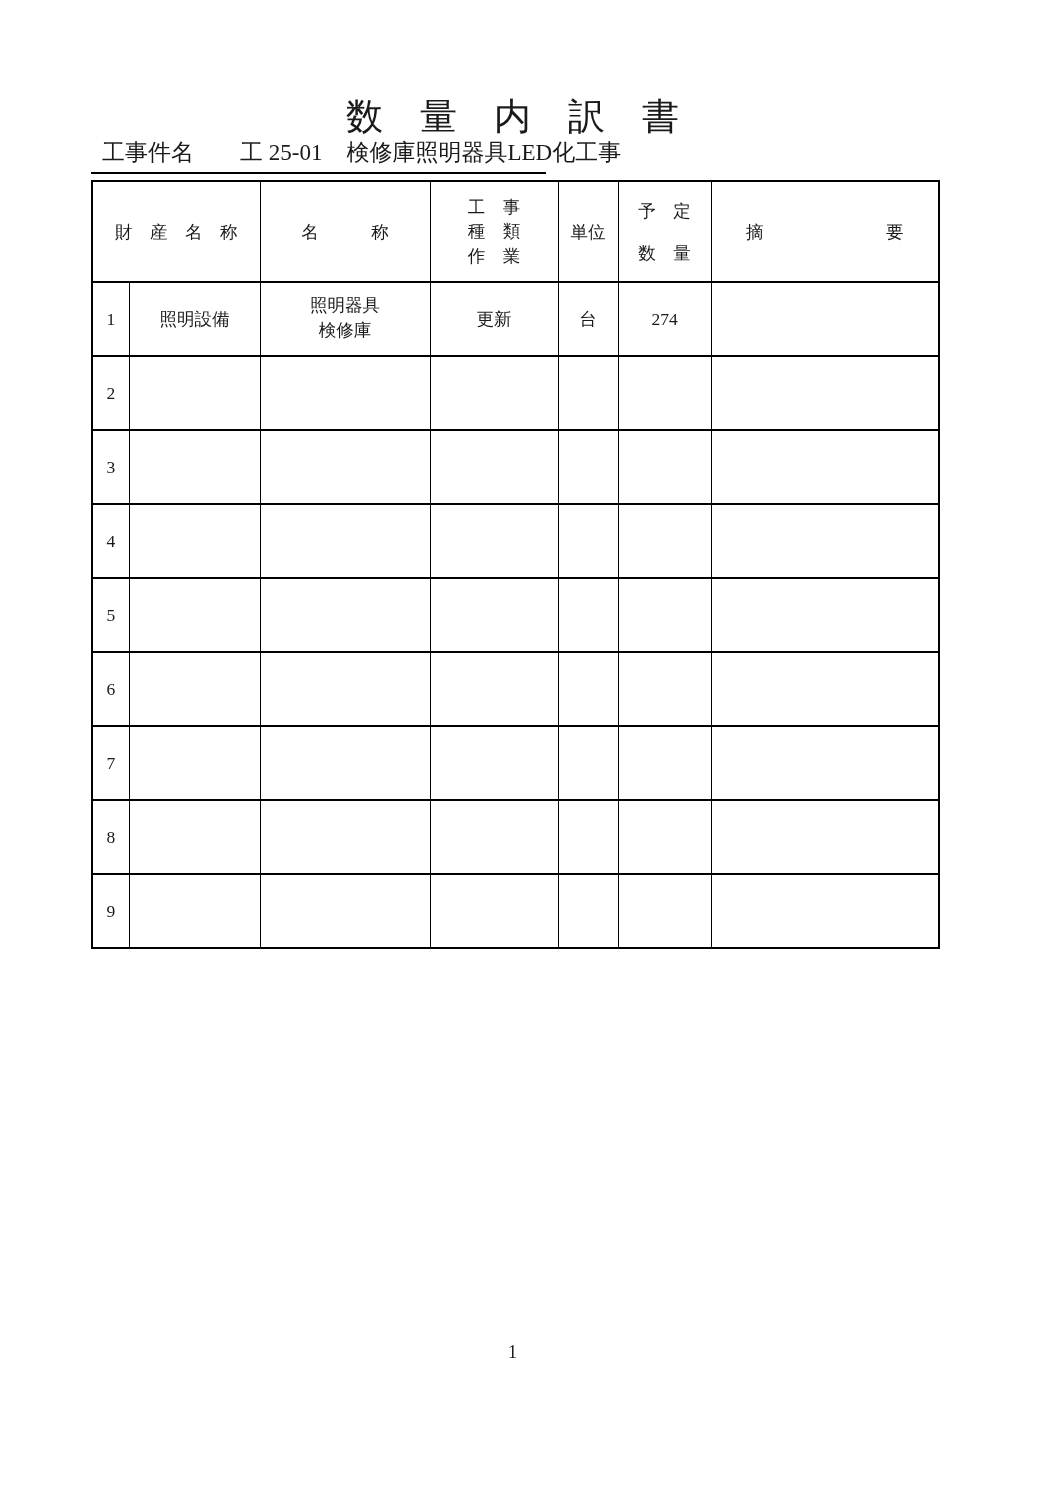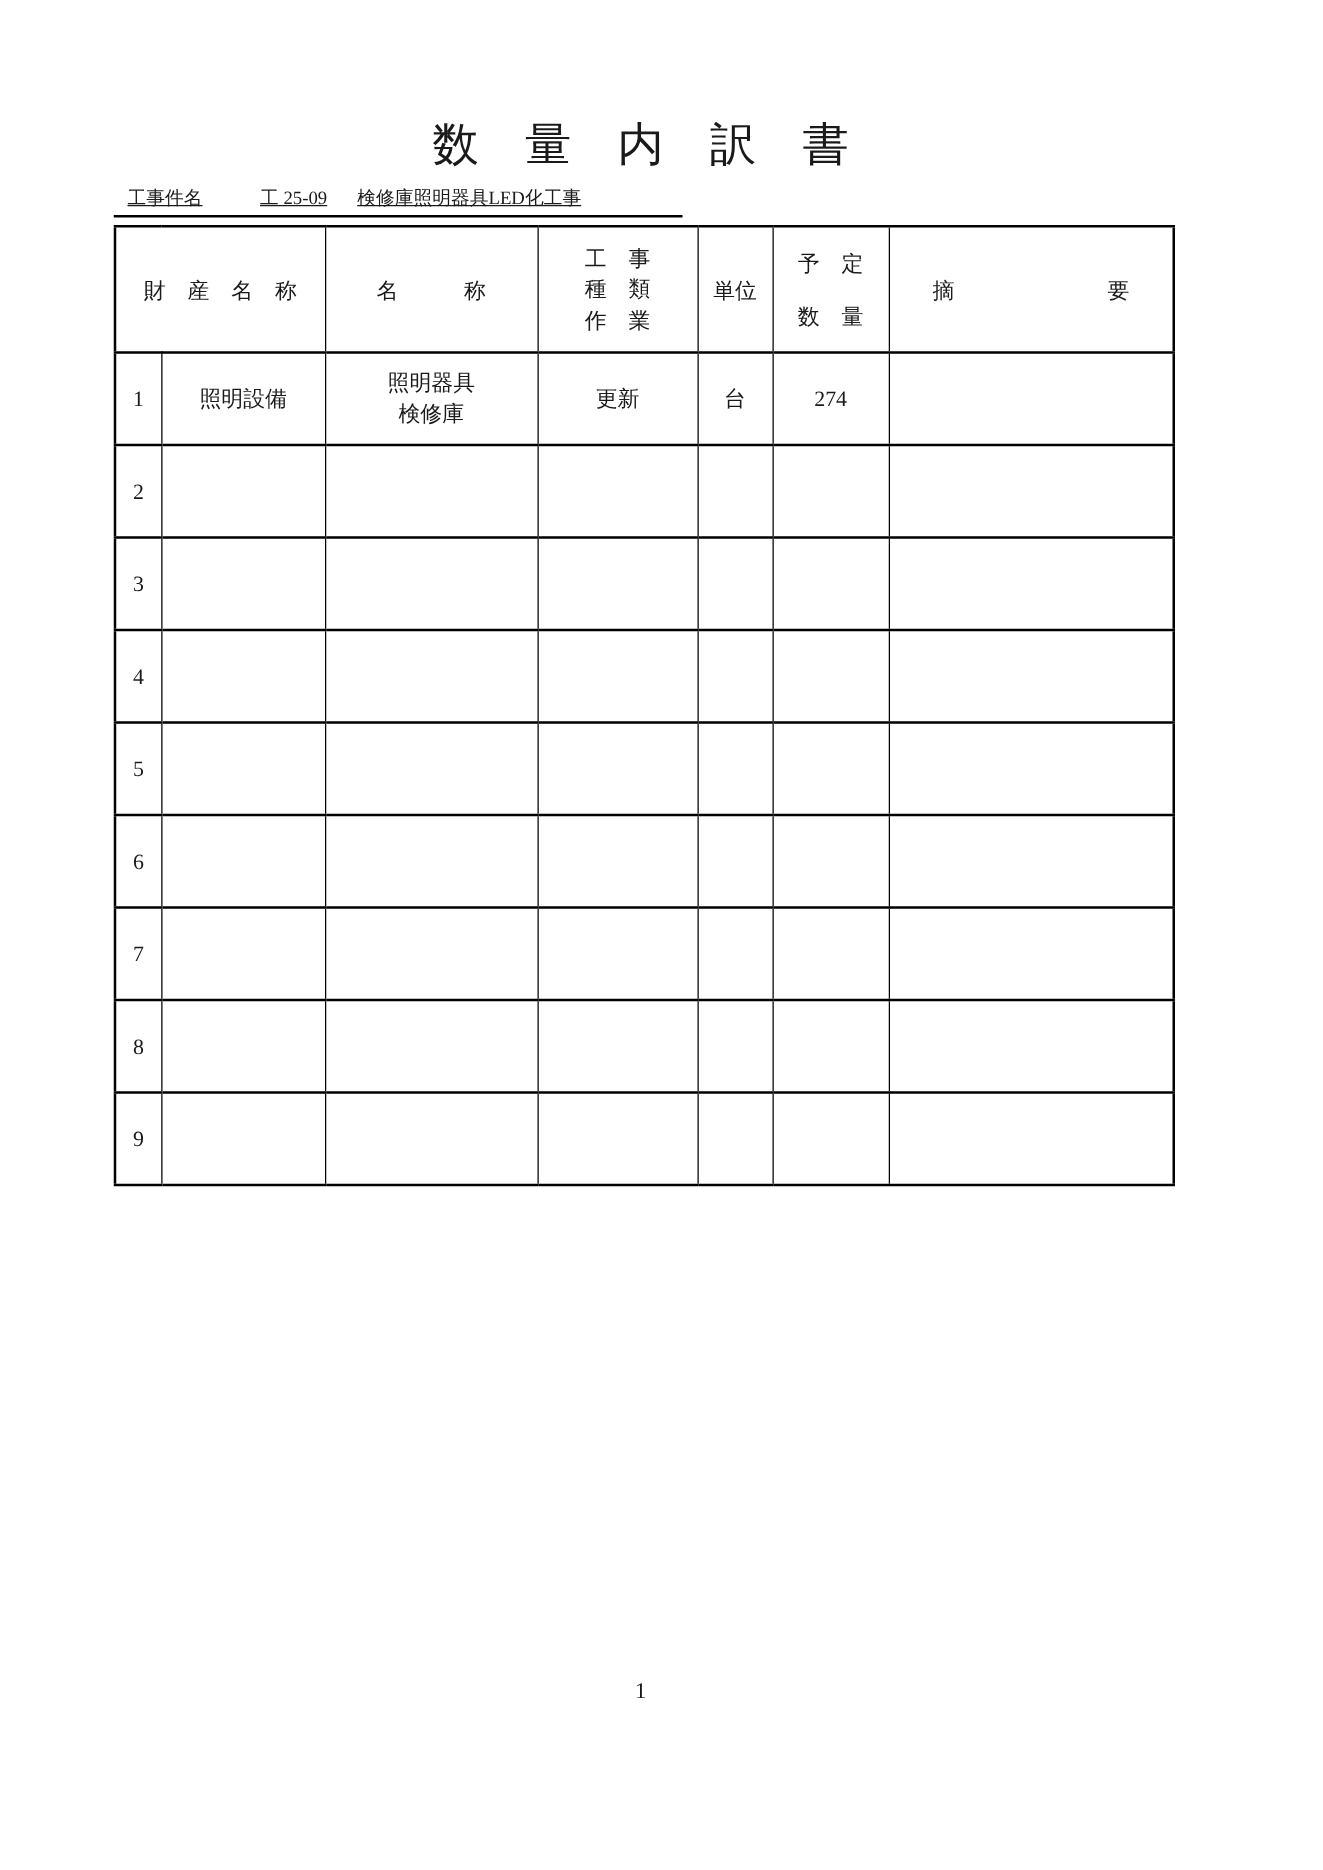--- a/index.html
+++ b/index.html
@@ -23,26 +23,25 @@
     line-height: 1.1;
     white-space: pre;
   }
   .project-line {
     position: absolute;
     left: 91px;
     top: 144px;
     width: 455px;
     height: 30px;
     border-bottom: 2px solid #000;
-    font-size: 15px;
+    font-size: 23px;
     display: flex;
     align-items: flex-end;
     padding-bottom: 4px;
     white-space: pre;
-    text-decoration: underline;
   }
   .project-line .label { margin-left: 11px; }
   .project-line .code  { margin-left: 46px; }
   .project-line .pname { margin-left: 24px; }
 
   table.sheet {
     position: absolute;
     left: 91px;
     top: 180px;
     border-collapse: collapse;
@@ -67,41 +66,41 @@
 
   th.h-work { white-space: pre-line; line-height: 1.38; }
   th.h-qty  { white-space: pre-line; line-height: 2.4; }
   th { white-space: pre; }
 
   td.c-num {
     vertical-align: top;
     padding-top: 8px;
     font-size: 17px;
   }
-  td.c-name { white-space: pre-line; line-height: 1.45; }
+  td.c-name { white-space: pre-line; line-height: 1.45; font-family: Liberation Mono, monospace; }
 
   .page-number {
     position: absolute;
     top: 1342px;
     left: 0;
     width: 1025px;
     text-align: center;
     font-size: 18px;
   }
 </style>
 </head>
 <body>
 
 <div class="page">
 
   <div class="doc-title">数　量　内　訳　書</div>
 
   <div class="project-line">
     <span class="label">工事件名</span>
-    <span class="code">工 25-09</span>
+    <span class="code">工 25-01</span>
     <span class="pname">検修庫照明器具LED化工事</span>
   </div>
 
   <table class="sheet">
     <colgroup>
       <col style="width:37px">
       <col style="width:131px">
       <col style="width:170px">
       <col style="width:128px">
       <col style="width:60px">

